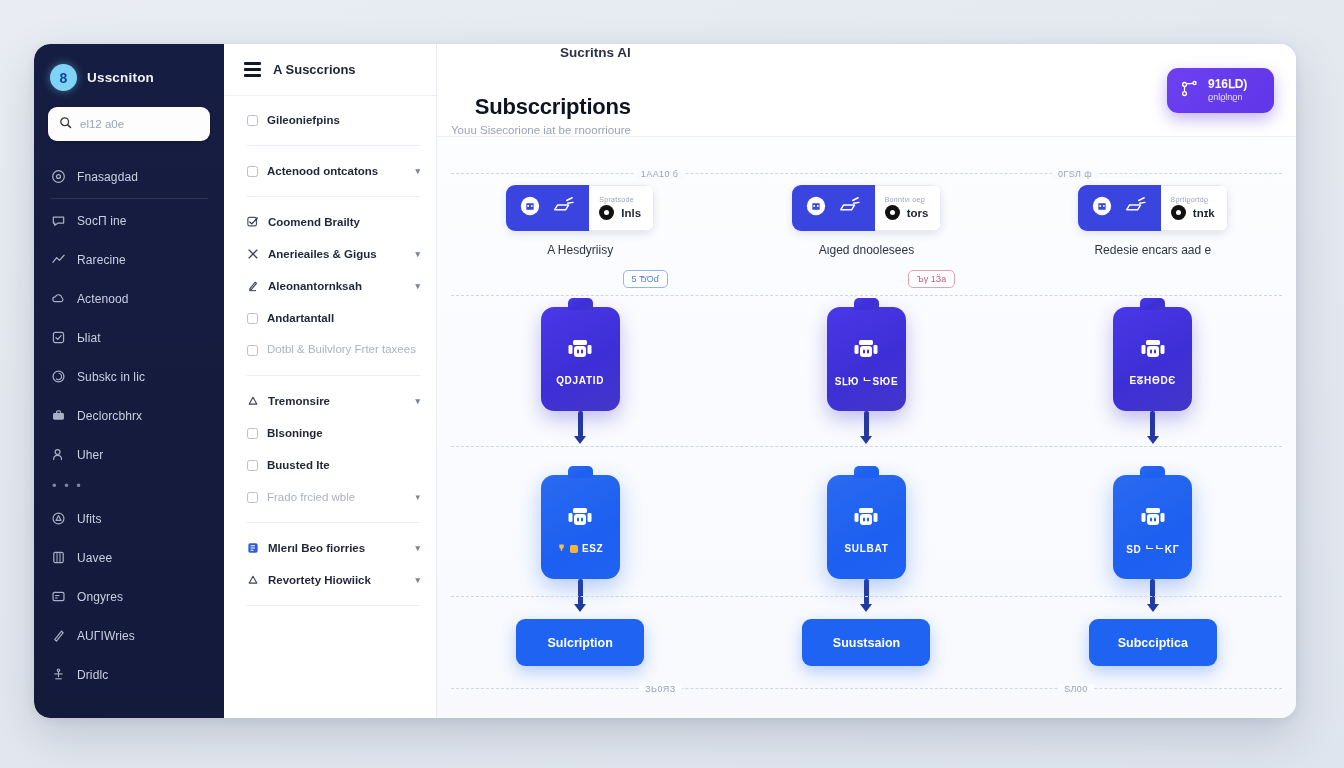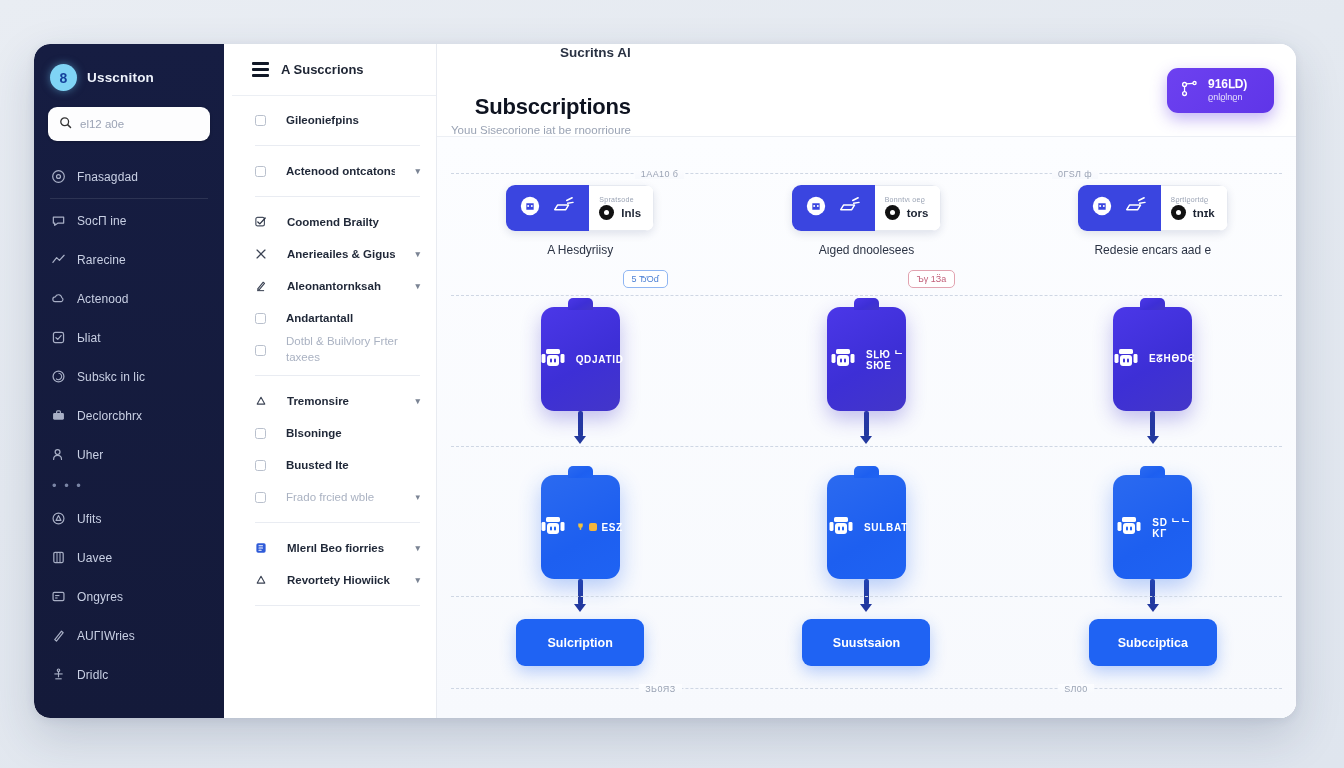--- a/index.html
+++ b/index.html
@@ -65,35 +65,35 @@
   .nav-item .ico { width: 15px; height: 15px; flex: 0 0 15px; opacity: .82; }
   .nav-item .lbl { white-space: nowrap; overflow: hidden; }
   .nav-sep { height: 1px; background: rgba(255,255,255,.10); margin: 2px 16px 2px 16px; }
   .nav-dots { color: #7b86a6; font-size: 13px; letter-spacing: 2px; padding: 4px 0 6px 18px; }
 
   
   #filter-col {
     width: 213px; flex: 0 0 213px;
     background: #ffffff;
     border-right: 1px solid #e8ebf1;
-    display: flex; flex-direction: column; padding-left: 8px;
+    display: flex; flex-direction: column;
   }
   .filter-head {
     height: 52px; display: flex; align-items: center; gap: 12px;
     padding: 0 16px 0 20px;
     border-bottom: 1px solid #eceff4;
   }
   .hamburger { width: 17px; display: flex; flex-direction: column; gap: 3px; }
   .hamburger i { display: block; height: 3px; background: #111827; border-radius: 1px; }
   .filter-head-title { font-size: 13px; font-weight: bold; color: #1d2433; }
 
   .filter-body { padding: 8px 0 0 0; overflow: hidden; }
   .f-group { padding: 0 16px 0 23px; }
   .f-row {
-    display: flex; align-items: center; gap: 20px;
+    display: flex; align-items: center; gap: 9px;
     min-height: 32px; font-size: 11.5px; color: #1f2737;
     font-weight: bold;
   }
   .f-row.muted { color: #aab2c2; font-weight: normal; }
   .f-row .chev { margin-left: auto; color: #7b8494; font-size: 9px; }
   .f-box {
     width: 11px; height: 11px; flex: 0 0 11px;
     border: 1.4px solid #b9c0cd; border-radius: 2.5px;
   }
   .f-ico { width: 12px; height: 12px; flex: 0 0 12px; }
@@ -177,21 +177,21 @@
   .chip {
     font-size: 9px; padding: 3px 8px; border-radius: 5px;
     border: 1px solid #8fb6f3; color: #4a7fd4; background: #fff;
   }
   .chip.red { border-color: #e2a3b0; color: #c2607a; }
 
   
   .node-wrap { position: relative; display: flex; flex-direction: column; align-items: center; }
   .node {
     width: 79px; height: 104px; border-radius: 13px;
-    display: flex; flex-direction: row; align-items: center; justify-content: center;
+    display: flex; flex-direction: column; align-items: center; justify-content: center;
     gap: 7px; color: #fff; position: relative;
   }
   .node.dark { background: linear-gradient(150deg,#4b37e8 0%,#3d2fd6 55%,#4336c9 100%); box-shadow: 0 8px 20px rgba(60,45,200,.30); }
   .node.bright { background: linear-gradient(150deg,#2b6af0 0%,#1d5ff0 60%,#1f63f3 100%); box-shadow: 0 8px 22px rgba(35,100,240,.32); }
   .node .tab-top {
     position: absolute; top: -9px; width: 25px; height: 12px;
     border-radius: 5px 5px 0 0; background: inherit;
   }
   .node-label { font-size: 10px; font-weight: bold; letter-spacing: .7px; display: flex; align-items: center; gap: 4px; }
   .mini-sq { width: 8px; height: 8px; border-radius: 2px; background: #f5b53d; display: inline-block; }

